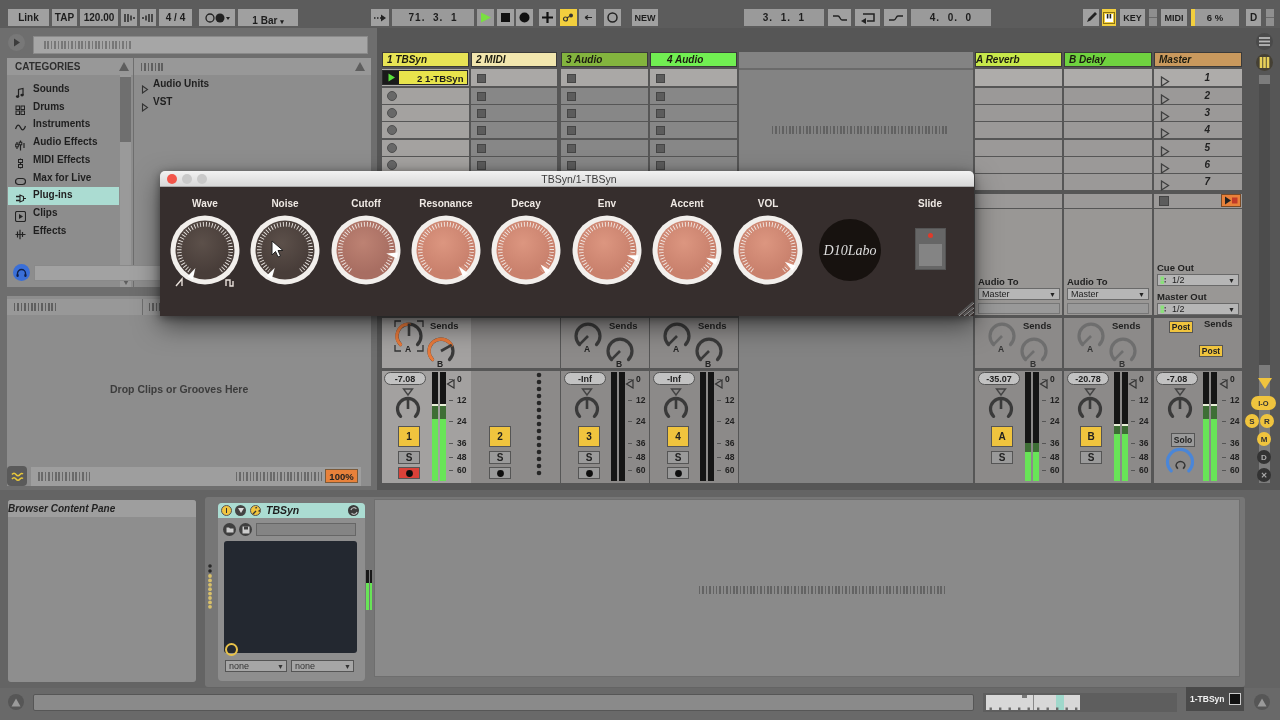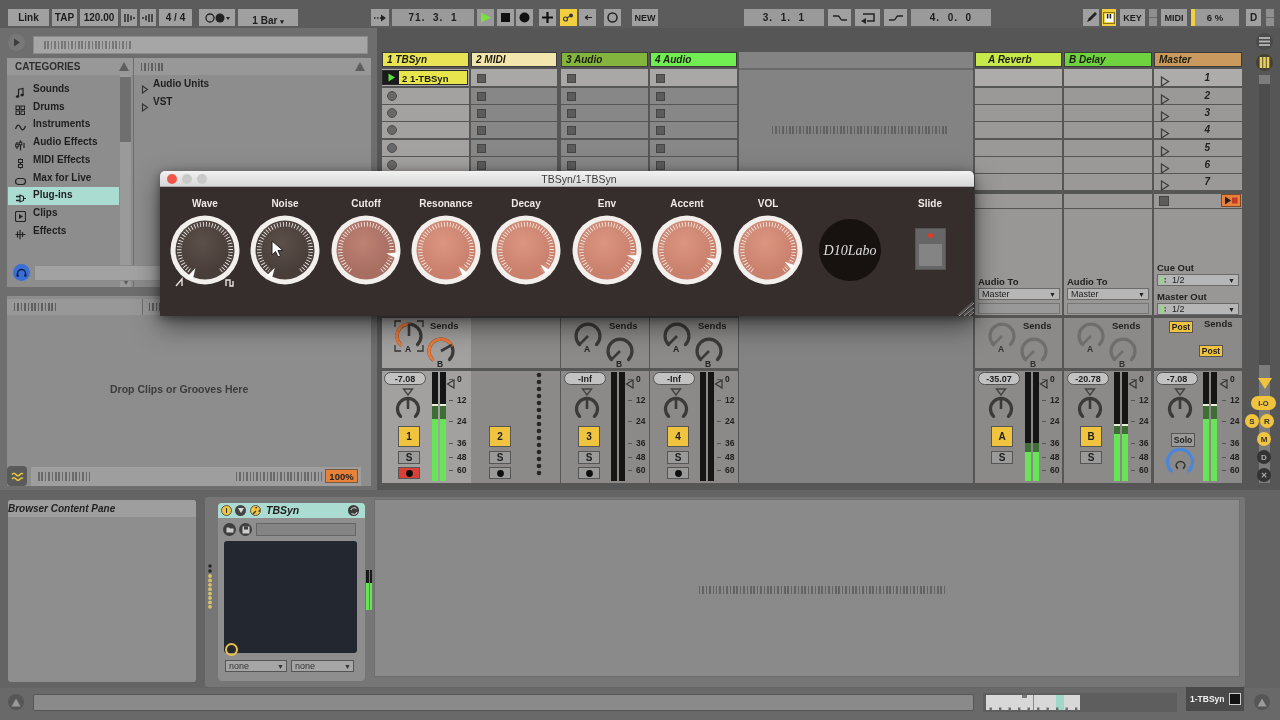--- a/index.html
+++ b/index.html
@@ -232,22 +232,22 @@
         <path d="M1 8 q2 -2.5 4 0 q2 2.5 4 0 q1.5 -1.8 3 -0.5" stroke="#e8c83a" stroke-width="1.6" fill="none"></path>
       </svg>
     </div>
 <div class="abs" style="left:31px;top:467px;width:330px;height:19px;background:#9e9e9e"></div>
 <div class="abs jt" style="left:38px;top:472px;width:52px;height:9px"></div>
 <div class="abs jt" style="left:236px;top:472px;width:86px;height:9px"></div>
 <div class="abs" style="left:325px;top:469px;width:33px;height:14px;background:#e8813a;border:1px solid #7a5a3a;color:#222;font-size:9.5px;font-weight:bold;display:flex;align-items:center;justify-content:center">100%</div>
 <div class="abs" style="left:382px;top:52px;width:87px;height:15px;background:#e8e455;border:1px solid #3a3a3a;color:#1c1c10;font-size:10px;font-weight:bold;font-style:italic;display:flex;align-items:center;padding-left:4px">1 TBSyn</div>
 <div class="abs" style="left:471px;top:52px;width:86px;height:15px;background:#f2e6ae;border:1px solid #3a3a3a;color:#1c1c10;font-size:10px;font-weight:bold;font-style:italic;display:flex;align-items:center;padding-left:4px">2 MIDI</div>
 <div class="abs" style="left:561px;top:52px;width:87px;height:15px;background:#83b43e;border:1px solid #3a3a3a;color:#1c1c10;font-size:10px;font-weight:bold;font-style:italic;display:flex;align-items:center;padding-left:4px">3 Audio</div>
-<div class="abs" style="left:650px;top:52px;width:87px;height:15px;background:#71ef52;border:1px solid #3a3a3a;color:#1c1c10;font-size:10px;font-weight:bold;font-style:italic;display:flex;align-items:center;padding-left:4px">4 Audio</div>
-<div class="abs" style="left:975px;top:52px;width:87px;height:15px;background:#c8e94b;border:1px solid #3a3a3a;color:#1c1c10;font-size:10px;font-weight:bold;font-style:italic;display:flex;align-items:center;padding-left:12px">A Reverb</div>
+<div class="abs" style="left:650px;top:52px;width:87px;height:15px;background:#71ef52;border:1px solid #3a3a3a;color:#1c1c10;font-size:10px;font-weight:bold;font-style:italic;display:flex;align-items:center;padding-left:16px">4 Audio</div>
+<div class="abs" style="left:975px;top:52px;width:87px;height:15px;background:#c8e94b;border:1px solid #3a3a3a;color:#1c1c10;font-size:10px;font-weight:bold;font-style:italic;display:flex;align-items:center;padding-left:0">A Reverb</div>
 <div class="abs" style="left:1064px;top:52px;width:88px;height:15px;background:#6fd23f;border:1px solid #3a3a3a;color:#1c1c10;font-size:10px;font-weight:bold;font-style:italic;display:flex;align-items:center;padding-left:4px">B Delay</div>
 <div class="abs" style="left:1154px;top:52px;width:88px;height:15px;background:#c9995d;border:1px solid #3a3a3a;color:#1c1c10;font-size:10px;font-weight:bold;font-style:italic;display:flex;align-items:center;padding-left:4px">Master</div>
 <div class="abs" style="left:739px;top:52px;width:234px;height:431px;background:#838383"></div>
 <div class="abs jt" style="left:772px;top:126px;width:177px;height:8px"></div>
 <div class="abs" style="left:739px;top:68px;width:234px;height:2px;background:#6a6a6a"></div>
 <div class="abs" style="left:739px;top:190px;width:234px;height:3px;background:#6a6a6a"></div>
 <div class="abs" style="left:739px;top:208px;width:234px;height:3px;background:#6a6a6a"></div>
 <div class="abs" style="left:382px;top:69px;width:87px;height:17px;background:#aeacaa"></div>
 <div class="abs" style="left:382px;top:88px;width:87px;height:16px;background:#a4a2a0"></div>
 <div class="abs" style="left:387px;top:91px;width:10px;height:10px;border-radius:50%;background:#686868;border:1px solid #4f4f4f"></div>
@@ -260,21 +260,21 @@
 <div class="abs" style="left:382px;top:157px;width:87px;height:16px;background:#a4a2a0"></div>
 <div class="abs" style="left:387px;top:160px;width:10px;height:10px;border-radius:50%;background:#686868;border:1px solid #4f4f4f"></div>
 <div class="abs" style="left:382px;top:174px;width:87px;height:16px;background:#a4a2a0"></div>
 <div class="abs" style="left:387px;top:177px;width:10px;height:10px;border-radius:50%;background:#686868;border:1px solid #4f4f4f"></div>
 <div class="abs" style="left:382px;top:70px;width:86px;height:15px;background:#e8e44c;border:1px solid #2a2a2a"></div>
 <div class="abs" style="left:383px;top:71px;width:16px;height:13px;background:#1a1a1a;display:flex;align-items:center;justify-content:center">
       <svg width="9" height="9">
         <path d="M1.5 0.5 L8 4.5 1.5 8.5 z" fill="#5ae03c"></path>
       </svg>
     </div>
-<div class="abs" style="left:402px;top:73px;color:#1a1a1a;font-size:9.5px;font-weight:bold">2 1-TBSyn</div>
+<div class="abs" style="left:417px;top:73px;color:#1a1a1a;font-size:9.5px;font-weight:bold">2 1-TBSyn</div>
 <div class="abs" style="left:471px;top:69px;width:86px;height:17px;background:#aaa8a6"></div>
 <div class="abs" style="left:477px;top:74px;width:9px;height:9px;background:#5c5c5c;border:1px solid #454545"></div>
 <div class="abs" style="left:471px;top:88px;width:86px;height:16px;background:#878787"></div>
 <div class="abs" style="left:477px;top:92px;width:9px;height:9px;background:#5c5c5c;border:1px solid #454545"></div>
 <div class="abs" style="left:471px;top:105px;width:86px;height:16px;background:#878787"></div>
 <div class="abs" style="left:477px;top:109px;width:9px;height:9px;background:#5c5c5c;border:1px solid #454545"></div>
 <div class="abs" style="left:471px;top:122px;width:86px;height:16px;background:#878787"></div>
 <div class="abs" style="left:477px;top:126px;width:9px;height:9px;background:#5c5c5c;border:1px solid #454545"></div>
 <div class="abs" style="left:471px;top:140px;width:86px;height:16px;background:#878787"></div>
 <div class="abs" style="left:477px;top:144px;width:9px;height:9px;background:#5c5c5c;border:1px solid #454545"></div>

